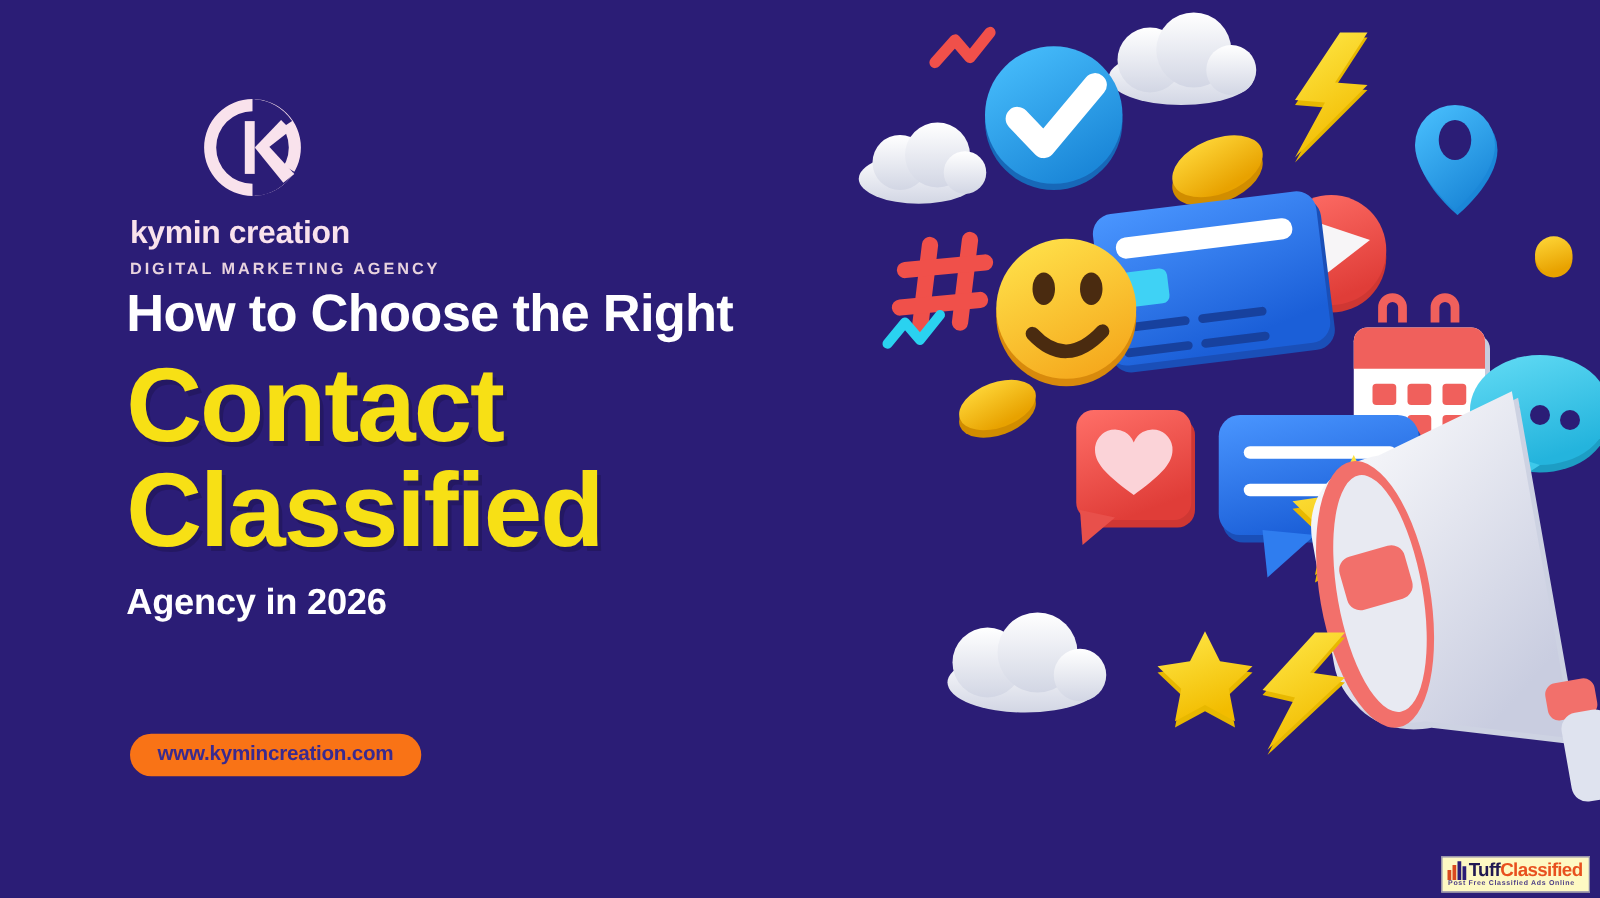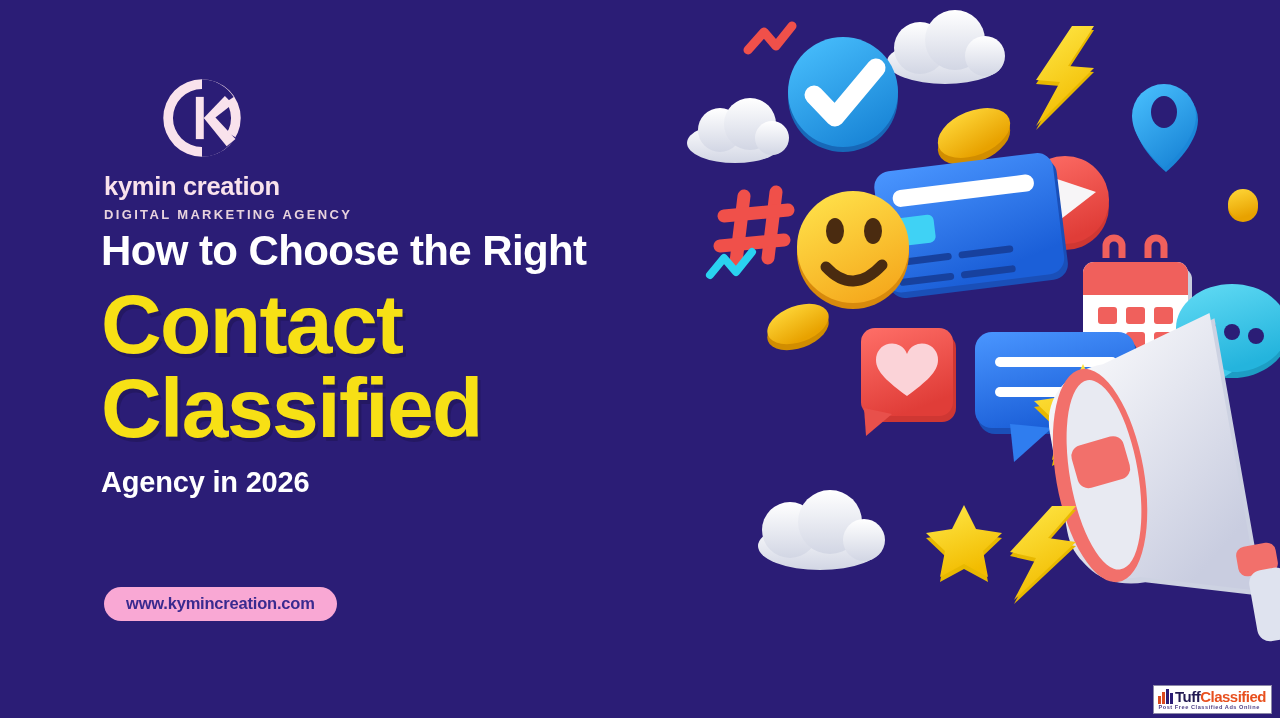--- a/index.html
+++ b/index.html
@@ -101,21 +101,21 @@
   }
   .contact-label {
     font-size: 20px;
     font-weight: bold;
     color: #ffffff;
     letter-spacing: -0.2px;
   }
   .site-pill {
     display: inline-block;
     margin-top: 11px;
-    background: #f9a8d4;
+    background: #f97316;
     border-radius: 30px;
     padding: 7px 22px 8px 22px;
     font-size: 16.5px;
     font-weight: bold;
     color: #3a2a8f;
     letter-spacing: -0.2px;
     white-space: nowrap;
   }
 
   
@@ -127,21 +127,21 @@
     z-index: 10;
   }
   .illustration svg { display: block; width: 600px; height: 718px; }
 
   
   .watermark {
     position: absolute;
     right: 8px;
     bottom: 4px;
     z-index: 40;
-    background: #ffffff;
+    background: #fef9c3;
     border: 1px solid #8c88a8;
     padding: 3px 5px 2px 4px;
     display: flex;
     flex-direction: column;
     align-items: flex-start;
     line-height: 1;
   }
   .wm-row { display: flex; align-items: flex-end; gap: 2px; }
   .wm-bars { display: flex; align-items: flex-end; gap: 1.5px; height: 15px; }
   .wm-bars i { display: block; width: 2.5px; background: #d94a1e; }

